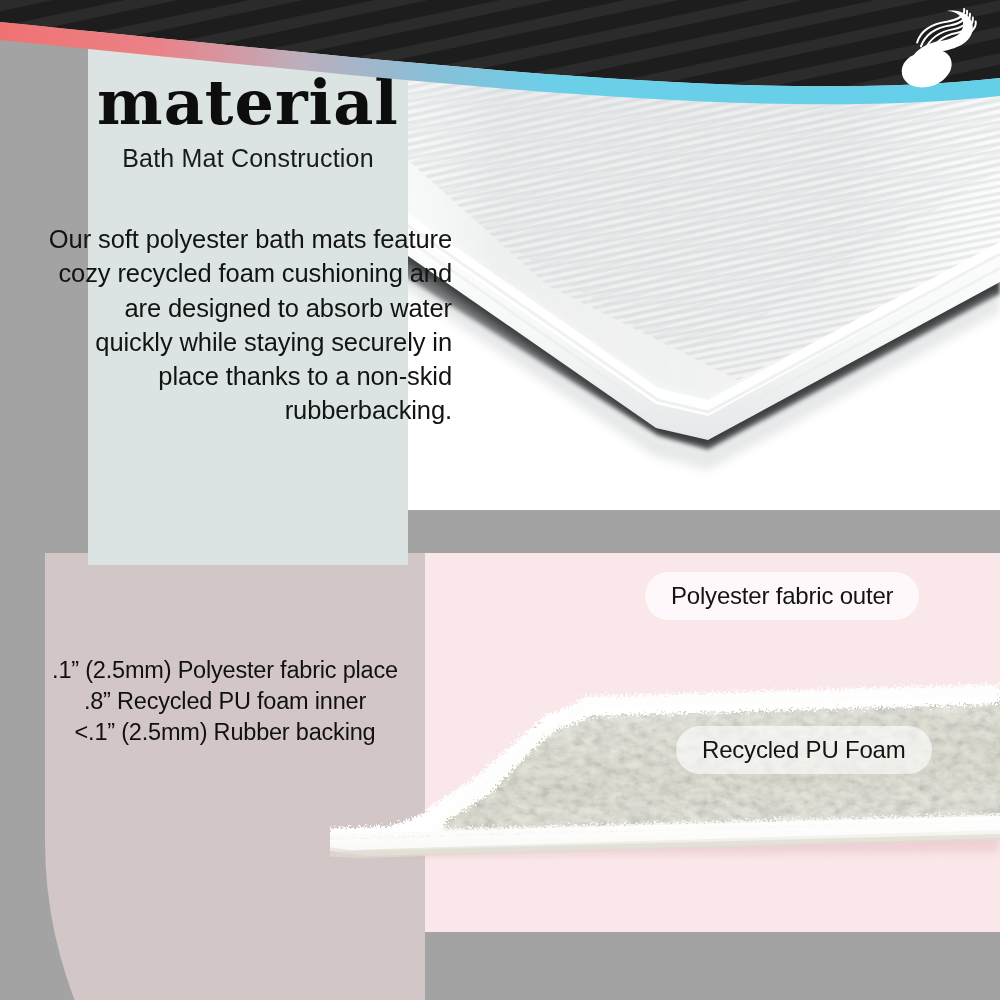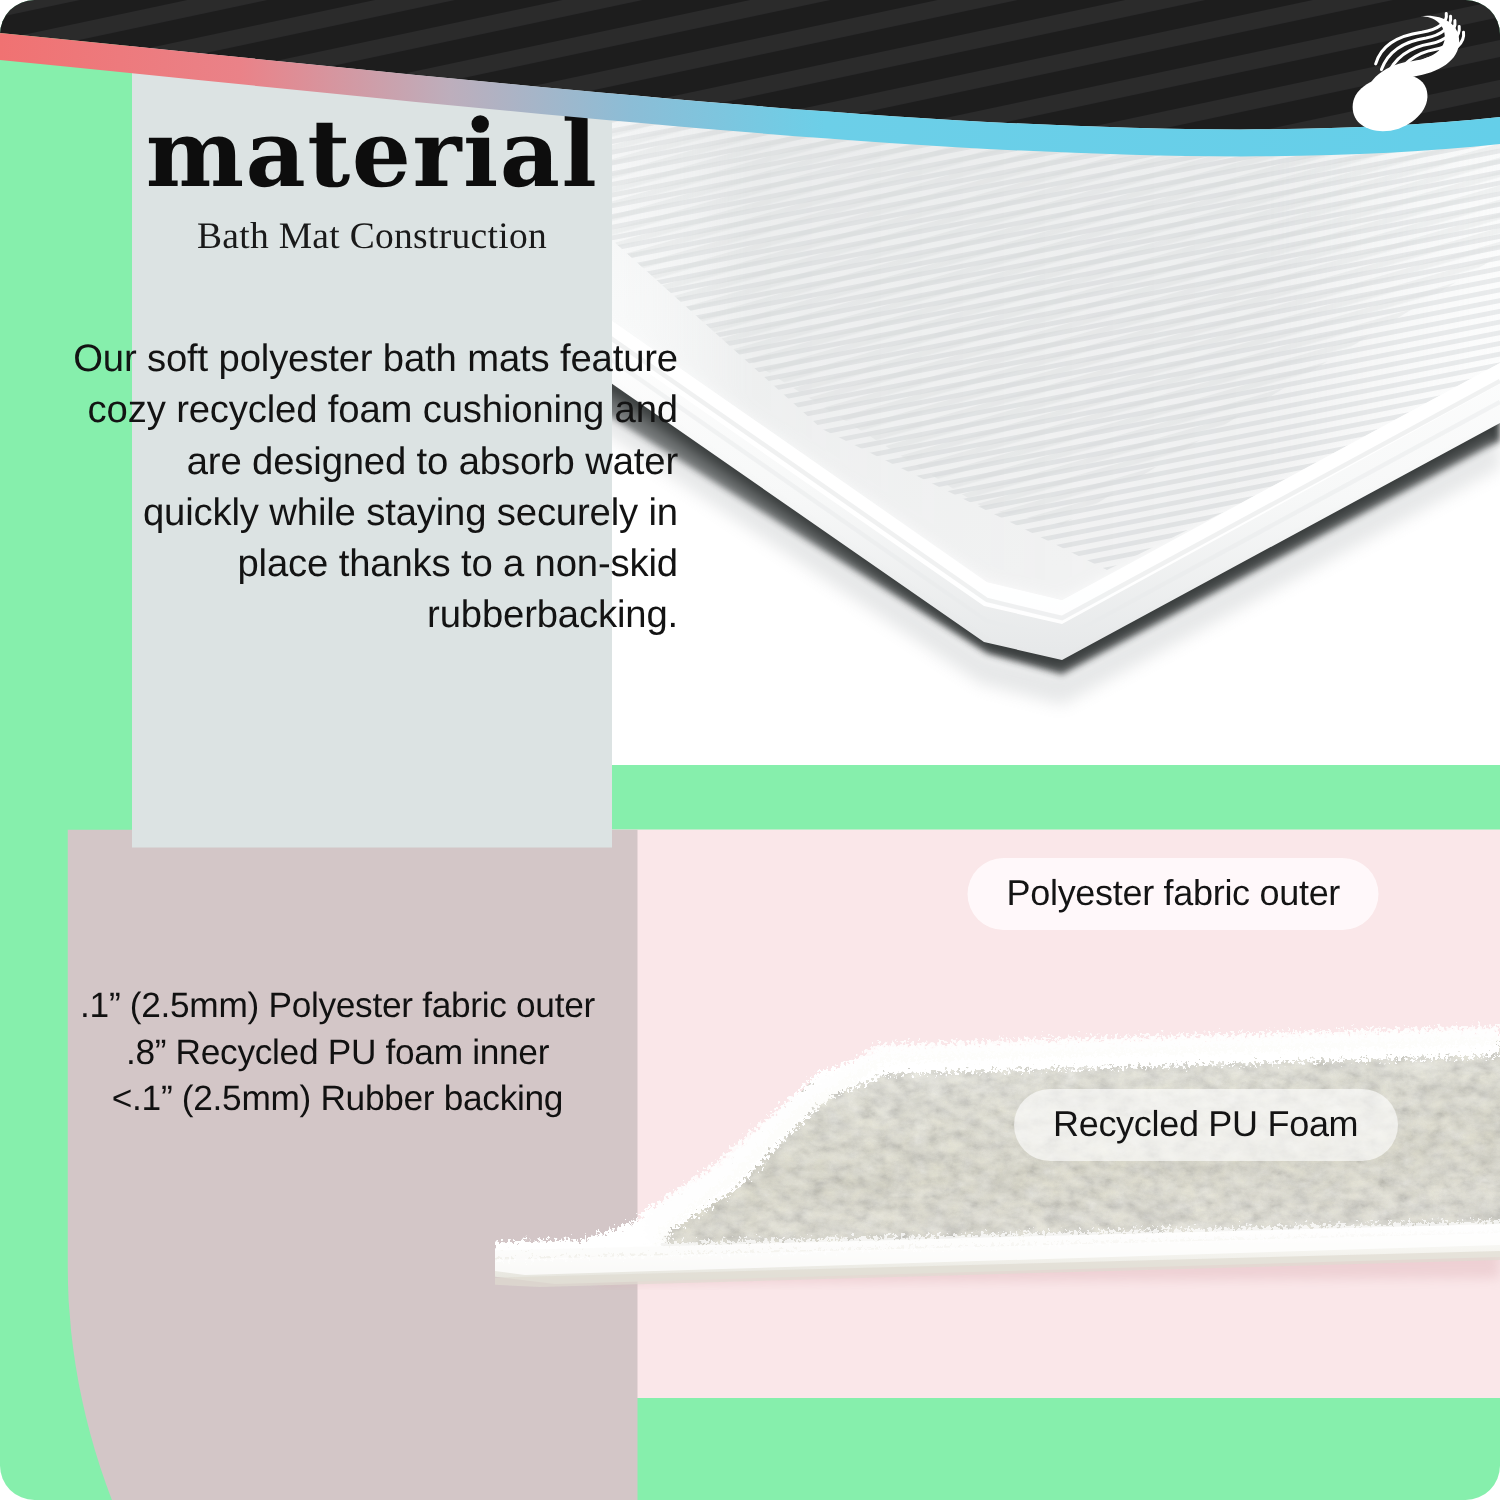--- a/index.html
+++ b/index.html
@@ -1,21 +1,21 @@
 <!DOCTYPE html>
 <html><head>
 <meta charset="utf-8">
 <style>
   html,body{margin:0;padding:0;background:#ffffff;}
   body{
     width:1000px;height:1000px;overflow:hidden;position:relative;
     font-family:"Liberation Sans", sans-serif;
     -webkit-font-smoothing:antialiased;
   }
-  #stage{position:absolute;inset:0;width:1000px;height:1000px;overflow:hidden;background:#86efac;border-radius:23px;}
+  #stage{position:absolute;inset:0;width:1000px;height:1000px;overflow:hidden;background:#a3a3a3;}
 
   
   .layer{position:absolute;}
 
   
   #header-band{left:0;top:0;width:1000px;height:130px;z-index:40;pointer-events:none;}
   #header-band svg{display:block;}
 
   
   #info-panel{
@@ -26,21 +26,21 @@
   .headline{
     font-family:"DejaVu Serif", serif;
     font-weight:700;
     font-size:62px;
     line-height:1.0;
     letter-spacing:1px;
     color:#0d0d0d;
     margin:0;
   }
   .subhead{
-    font-family:Liberation Serif, serif;
+    font-family:Liberation Sans, sans-serif;
     font-weight:300;
     font-size:25px;
     letter-spacing:.2px;
     color:#1a1a1a;
     margin:10px 0 0 0;
   }
   #body-copy{
     position:absolute;left:-42px;top:222px;width:406px;
     text-align:right;
     font-family:"Liberation Sans", sans-serif;
@@ -264,21 +264,21 @@
 
   <div class="layer" style="left:88px;top:0;width:320px;height:565px;z-index:30;">
     <div id="title-block">
       <h1 class="headline">material</h1>
       <p class="subhead">Bath Mat Construction</p>
     </div>
     <div id="body-copy">Our soft polyester bath mats feature cozy recycled foam cushioning and are designed to absorb water quickly while staying securely in place thanks to a non-skid rubberbacking.</div>
   </div>
 
   <div class="layer" id="spec-block">
-    <p class="spec-line">.1” (2.5mm) Polyester fabric outer</p>
+    <p class="spec-line">.1” (2.5mm) Polyester fabric place</p>
     <p class="spec-line">.8” Recycled PU foam inner</p>
     <p class="spec-line">&lt;.1” (2.5mm) Rubber backing</p>
   </div>
 
   <div class="pill" id="pill-outer">Polyester fabric outer</div>
   <div class="pill" id="pill-foam">Recycled PU Foam</div>
 
   <div class="layer" id="header-band">
     <svg width="1000" height="130" viewBox="0 0 1000 130" xmlns="http://www.w3.org/2000/svg">
       <defs>

